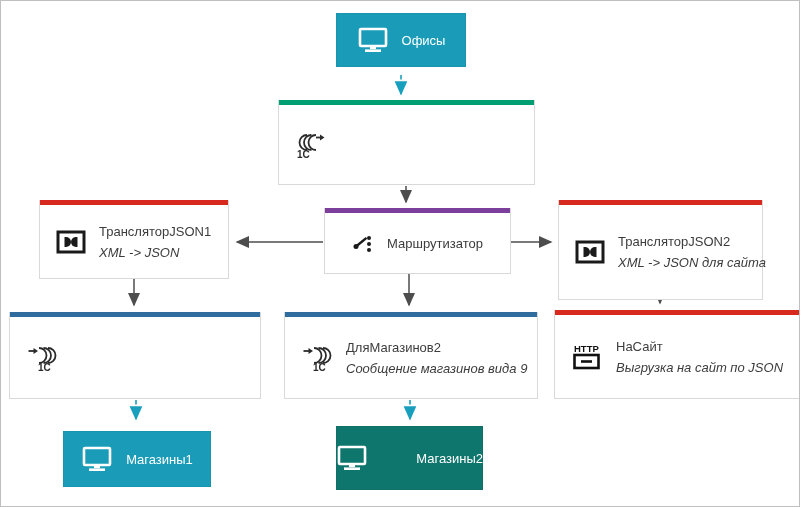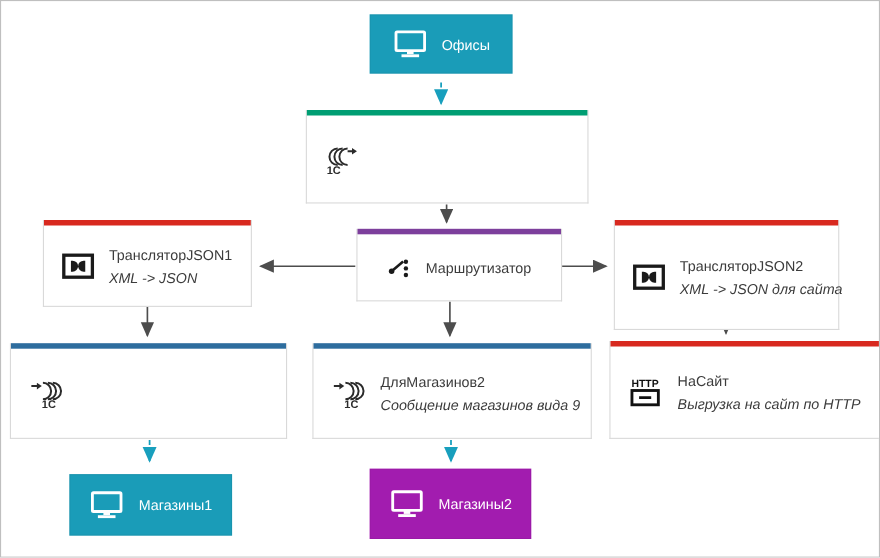--- a/index.html
+++ b/index.html
@@ -179,37 +179,37 @@
     <div class="pbody">
       <span class="icon">
         <svg width="32" height="30" viewBox="0 0 32 30">
           <text x="3" y="9.5" font-size="9.5" font-weight="bold" fill="#111" font-family="Liberation Sans, sans-serif">HTTP</text>
           <rect x="3.5" y="13" width="24" height="13" fill="none" stroke="#111" stroke-width="2.6"></rect>
           <line x1="10" y1="19.5" x2="21" y2="19.5" stroke="#111" stroke-width="2.6"></line>
         </svg>
       </span>
       <div class="texts">
         <div class="title">НаСайт</div>
-        <div class="subtitle">Выгрузка на сайт по HTTP</div>
+        <div class="subtitle">Выгрузка на сайт по JSON</div>
       </div>
     </div>
   </div>
 
   <div class="node external" style="left: 62px; top: 430px; width: 148px; height: 56px; background: rgb(26, 156, 184);">
     <span class="icon">
       <svg width="32" height="26" viewBox="0 0 32 26">
           <rect x="3" y="2" width="26" height="17" rx="1" fill="none" stroke="#fff" stroke-width="2.6"></rect>
           <rect x="13" y="19" width="6" height="3.2" fill="#fff"></rect>
           <rect x="8" y="22.4" width="16" height="2.6" fill="#fff"></rect>
         </svg>
     </span>
     <span class="label">Магазины1</span>
   </div>
 
-  <div class="node external" style="left: 335px; top: 425px; width: 147px; height: 64px; background: #a21caf;">
+  <div class="node external" style="left: 335px; top: 425px; width: 147px; height: 64px; background: #0f766e; justify-content: space-between;">
     <span class="icon">
       <svg width="32" height="26" viewBox="0 0 32 26">
           <rect x="3" y="2" width="26" height="17" rx="1" fill="none" stroke="#fff" stroke-width="2.6"></rect>
           <rect x="13" y="19" width="6" height="3.2" fill="#fff"></rect>
           <rect x="8" y="22.4" width="16" height="2.6" fill="#fff"></rect>
         </svg>
     </span>
     <span class="label">Магазины2</span>
   </div>
 

